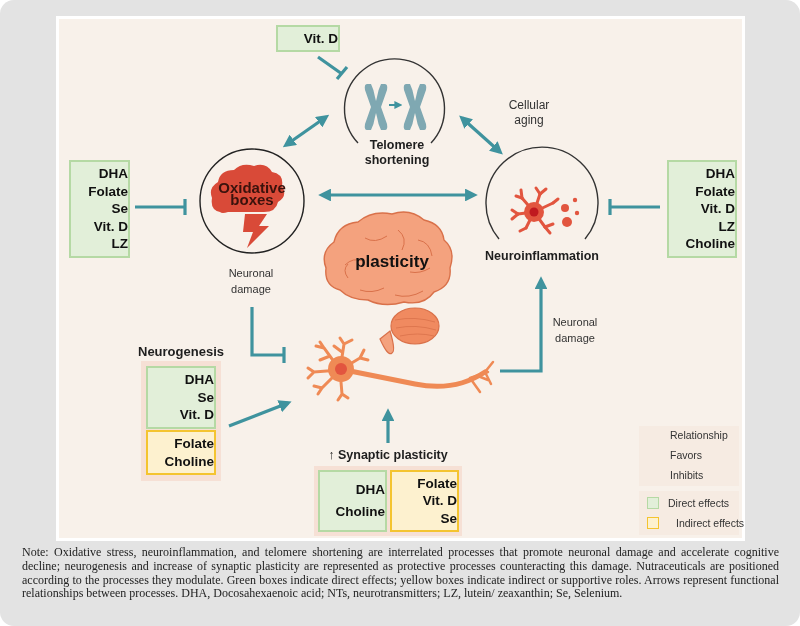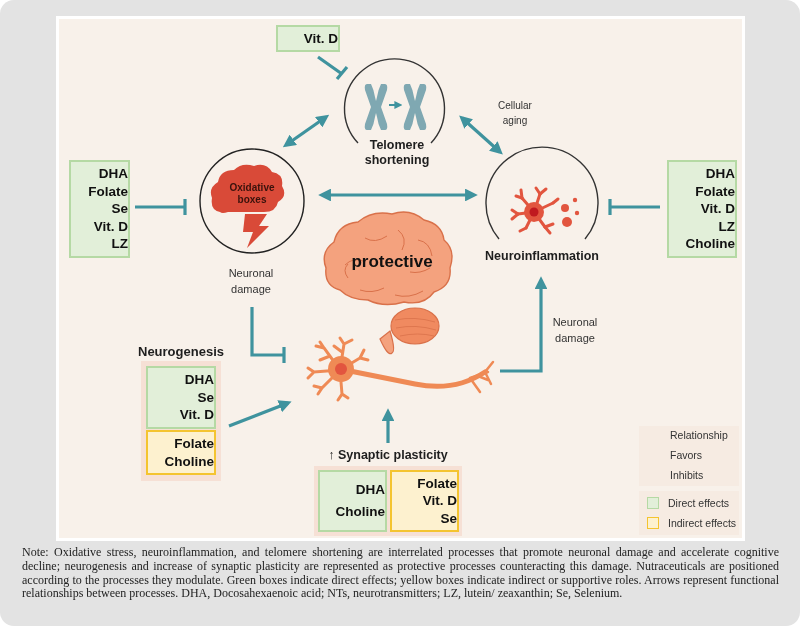--- a/index.html
+++ b/index.html
@@ -148,30 +148,30 @@
     <line x1="649" y1="436" x2="661" y2="436" marker-start="url(#ah)" marker-end="url(#ah)"></line>
     <line x1="648" y1="456" x2="659" y2="456" marker-end="url(#ah)"></line>
     <path d="M648,476 L661,476 M661,471 L661,481"></path>
   </g>
 </svg>
 
 <div class="lbl bold" style="left:352px;top:138px;width:90px;font-size:12.5px;line-height:15px;">
   <div>Telomere</div>
   <div>shortening</div>
 </div>
-<div class="lbl bold" style="left:212px;top:182px;width:80px;font-size:10px;line-height:12px;color:#3a120c;">
+<div class="lbl bold" style="left:212px;top:182px;width:80px;font-size:15px;line-height:12px;color:#3a120c;">
   <div>Oxidative</div>
   <div>boxes</div>
 </div>
 <div class="lbl bold" style="left:478px;top:249px;width:128px;font-size:12.5px;">Neuroinflammation</div>
 <div class="lbl bold" style="left:340px;top:252px;width:104px;font-size:17px;line-height:20px;color:#111;">
-  <div>protective</div>
-</div>
-
-<div class="lbl" style="left:483px;top:98px;width:64px;font-size:10px;line-height:15px;color:#333;text-align:center;">
+  <div>plasticity</div>
+</div>
+
+<div class="lbl" style="left:497px;top:98px;width:64px;font-size:12px;line-height:15px;color:#333;text-align:center;">
   <div>Cellular</div>
   <div>aging</div>
 </div>
 <div class="lbl" style="left:216px;top:265px;width:70px;font-size:11px;line-height:16px;color:#333;">
   <div>Neuronal</div>
   <div>damage</div>
 </div>
 <div class="lbl" style="left:540px;top:314px;width:70px;font-size:11px;line-height:16px;color:#333;">
   <div>Neuronal</div>
   <div>damage</div>
@@ -229,18 +229,18 @@
 <div class="legend-row" style="left:670px;top:449px;">
   <span>Favors</span>
 </div>
 <div class="legend-row" style="left:670px;top:469px;">
   <span>Inhibits</span>
 </div>
 <div class="legend-row" style="left:647px;top:497px;">
   <span style="display:inline-block;width:10px;height:10px;background:#e2efd9;border:1.5px solid #b5d9a4;margin-right:9px;"></span>
   <span>Direct effects</span>
 </div>
-<div class="legend-row" style="left:647px;top:517px;">
+<div class="legend-row" style="left:647px;top:517px;gap:8px;">
   <span style="display:inline-block;width:10px;height:10px;background:#fdf1cf;border:1.5px solid #f4c430;margin-right:9px;"></span>
   <span>Indirect effects</span>
 </div>
 
 <div class="note">Note: Oxidative stress, neuroinflammation, and telomere shortening are interrelated processes that promote neuronal damage and accelerate cognitive decline; neurogenesis and increase of synaptic plasticity are represented as protective processes counteracting this damage. Nutraceuticals are positioned according to the processes they modulate. Green boxes indicate direct effects; yellow boxes indicate indirect or supportive roles. Arrows represent functional relationships between processes. DHA, Docosahexaenoic acid; NTs, neurotransmitters; LZ, lutein/ zeaxanthin; Se, Selenium.</div>
 
 </body></html>

